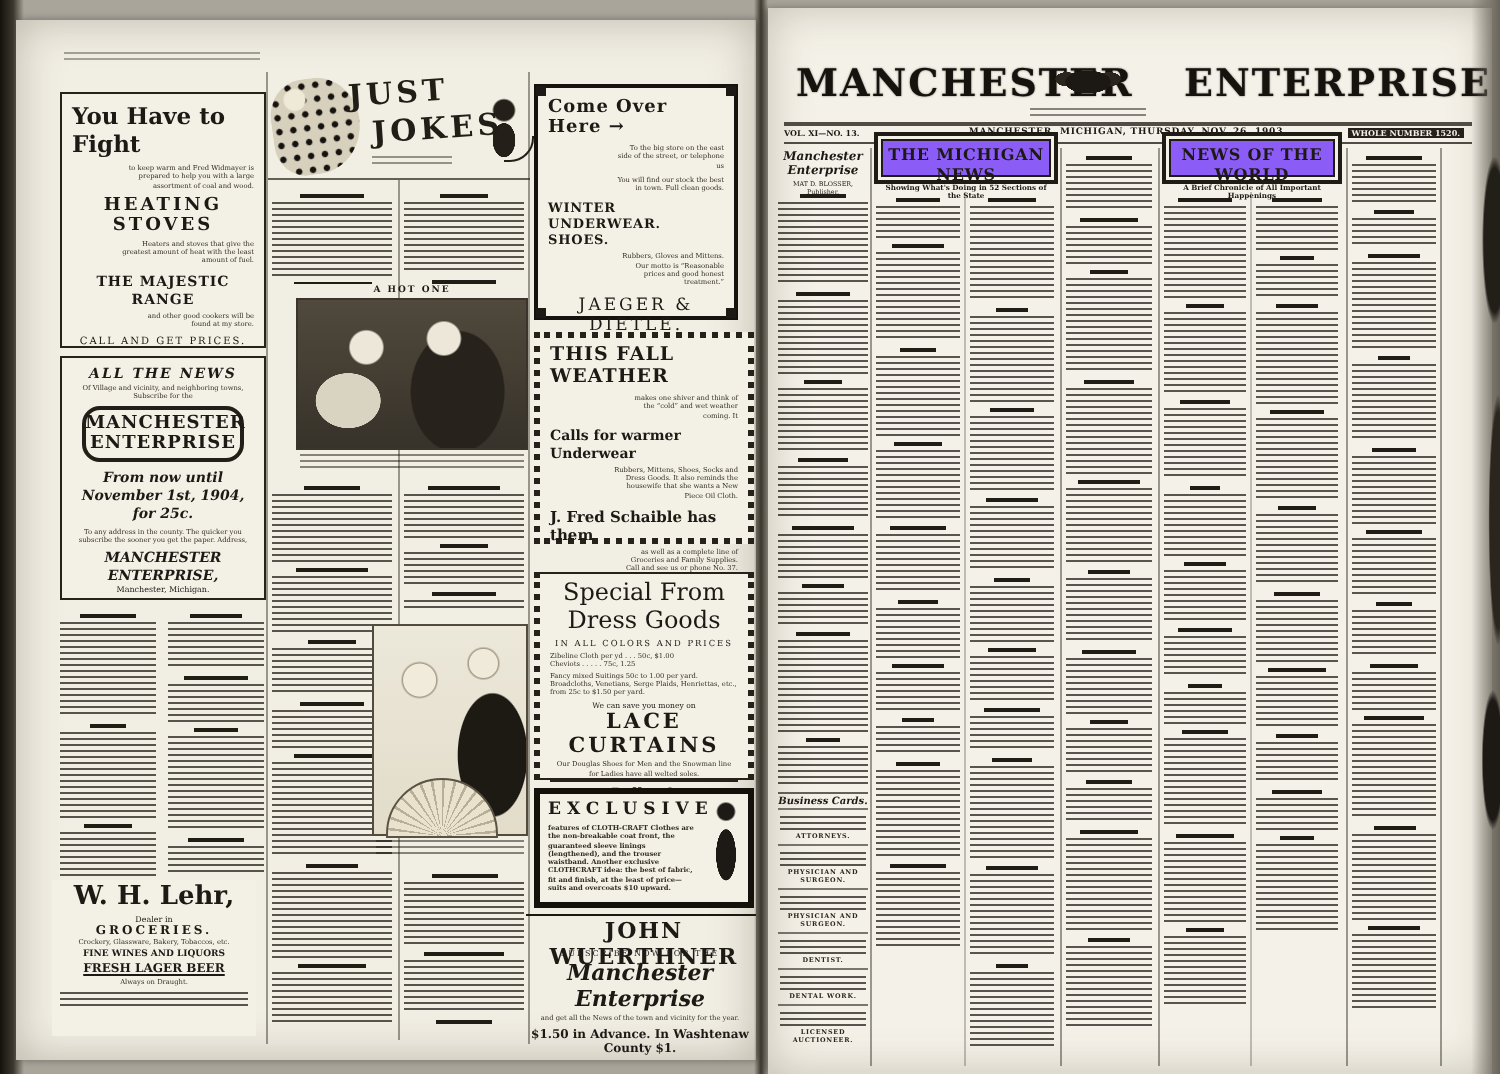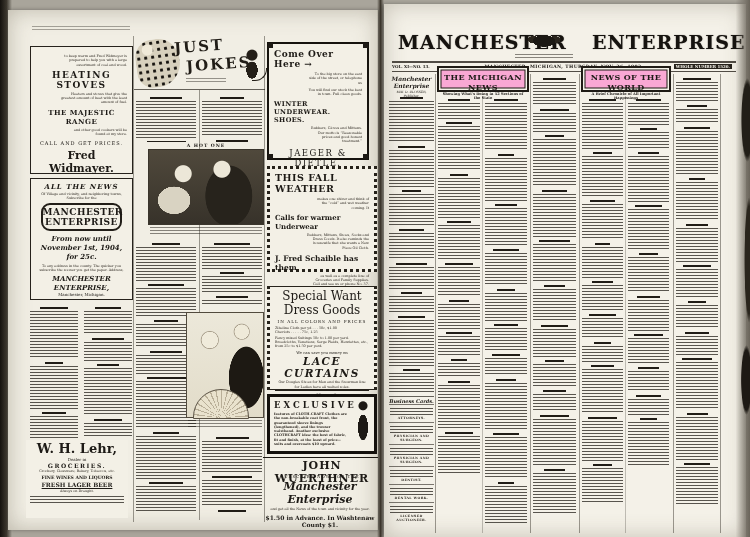--- a/index.html
+++ b/index.html
@@ -59,40 +59,41 @@
       radial-gradient(ellipse 8px 12px at 50% 62%,#241f18 0 70%,rgba(0,0,0,0) 72%);}
   .monkey:after{content:"";position:absolute;right:-4px;bottom:2px;width:14px;height:12px;
     border:1.5px solid #241f18;border-top:none;border-left:none;border-radius:0 0 12px 0;}
   .emblem{background:radial-gradient(ellipse 16px 8px at 50% 45%,#1c1914 0 70%,rgba(0,0,0,0) 72%),
       radial-gradient(ellipse 8px 5px at 22% 38%,#2a251d 0 70%,rgba(0,0,0,0) 72%),
       radial-gradient(ellipse 8px 5px at 78% 38%,#2a251d 0 70%,rgba(0,0,0,0) 72%);}
   .corner{position:absolute;width:5px;height:5px;background:#1d1a15;}
   .masthead{font-weight:bold;letter-spacing:1px;font-size:19px;color:#16130f;
     text-shadow:0 0 1px rgba(20,16,10,.6);}
   .boxhead{position:absolute;border:2px solid #1f1b15;box-shadow:inset 0 0 0 1.5px #f4f1e8, inset 0 0 0 2.5px #1f1b15;
-    background:#f9a8d4;text-align:center;}
+    background:#8b5cf6;text-align:center;}
   .card{border-top:1px solid rgba(40,35,28,.6);padding:2px 1px 2px;}
   .card .nm{height:7px;margin:1px 0;}
   .card .lb{font-size:3.2px;letter-spacing:.4px;text-align:center;font-weight:bold;color:#2a251e;}
   .script{font-style:italic;font-weight:bold;font-family:"DejaVu Serif",serif;}
 </style>
 </head>
 <body>
 
 <div class="canvas">
   <div class="edge-left"></div>
 
   <div class="page left-page">
 
     <div class="vrule" style="left:125px;top:26px;height:486px;"></div>
     <div class="vrule" style="left:191px;top:80px;height:430px;"></div>
     <div class="vrule" style="left:256px;top:26px;height:486px;"></div>
     <div class="gk-line" style="position:absolute;left:24px;top:16px;width:98px;height:6px;opacity:.5;"></div>
 
     <div class="ad bord" style="left:22px;top:36px;width:103px;height:128px;padding:4px 5px;">
+      <div style="font-size:11.5px;font-weight:bold;">You Have to Fight</div>
       <div class="tiny2 rt" style="width:70%;margin:3px 0 3px auto;">to keep warm and Fred Widmayer is prepared to help you with a large assortment of coal and wood.</div>
       <div class="ctr sc" style="font-size:9px;font-weight:bold;margin:3px 0 2px;">HEATING STOVES</div>
       <div class="tiny2 rt" style="width:78%;margin:0 0 3px auto;">Heaters and stoves that give the greatest amount of heat with the least amount of fuel.</div>
       <div class="ctr" style="font-size:7px;font-weight:bold;letter-spacing:.5px;margin:3px 0 2px;">THE MAJESTIC RANGE</div>
       <div class="tiny2 rt" style="width:70%;margin:0 0 4px auto;">and other good cookers will be found at my store.</div>
       <div class="ctr" style="font-size:5px;letter-spacing:1px;margin:3px 0;">CALL AND GET PRICES.</div>
       <div class="ctr" style="font-size:11px;font-weight:bold;margin-top:3px;">Fred Widmayer.</div>
     </div>
 
     <div class="ad bord" style="left:22px;top:168px;width:103px;height:122px;padding:3px 4px;">
@@ -218,28 +219,28 @@
     <div class="ad" style="left:259px;top:156px;width:110px;height:106px;border:3px dotted #26221b;padding:3px 5px;">
       <div style="font-size:9.5px;font-weight:bold;letter-spacing:.5px;">THIS FALL WEATHER</div>
       <div class="tiny2 rt" style="width:58%;margin:3px 0 3px auto;">makes one shiver and think of the “cold” and wet weather coming.  It</div>
       <div style="font-size:7px;font-weight:bold;">Calls for warmer Underwear</div>
       <div class="tiny2 rt" style="width:66%;margin:2px 0 4px auto;">Rubbers, Mittens, Shoes, Socks and Dress Goods.  It also reminds the housewife that she wants a New Piece Oil Cloth.</div>
       <div style="font-size:7.5px;font-weight:bold;">J. Fred Schaible has them</div>
       <div class="tiny2 rt" style="width:60%;margin:2px 0 0 auto;">as well as a complete line of Groceries and Family Supplies.  Call and see us or phone No. 37.</div>
     </div>
 
     <div class="ad" style="left:259px;top:276px;width:110px;height:104px;border-left:3px dotted #26221b;border-right:3px dotted #26221b;border-top:1px solid #26221b;border-bottom:1px solid #26221b;padding:2px 5px;">
-      <div class="ctr" style="font-size:12px;">Special Want</div>
+      <div class="ctr" style="font-size:12px;">Special From</div>
       <div class="ctr" style="font-size:12px;">Dress Goods</div>
       <div class="ctr" style="font-size:4.2px;letter-spacing:1px;margin:2px 0;">IN ALL COLORS AND PRICES</div>
       <div class="tiny2">Zibeline Cloth per yd  .  .  .  50c, $1.00</div>
       <div class="tiny2">Cheviots  .  .  .  .  .  75c, 1.25</div>
       <div class="tiny2" style="margin:1px 0 2px;">Fancy mixed Suitings 50c to 1.00 per yard. Broadcloths, Venetians, Serge Plaids, Henriettas, etc., from 25c to $1.50 per yard.</div>
       <div class="ctr" style="font-size:3.8px;">We can save you money on</div>
-      <div class="ctr" style="font-size:10.5px;font-weight:bold;letter-spacing:1.5px;font-style:italic;">LACE CURTAINS</div>
+      <div class="ctr" style="font-size:10.5px;font-weight:bold;letter-spacing:1.5px;">LACE CURTAINS</div>
       <div class="tiny2 ctr" style="margin:1px 2px;">Our Douglas Shoes for Men and the Snowman line for Ladies have all welted soles.</div>
       <div class="ctr" style="font-size:7px;font-weight:bold;border-top:1px solid #26221b;border-bottom:1px solid #26221b;padding:1px 0;">Roller &amp; Breitenwischer.</div>
     </div>
 
     <div class="ad" style="left:259px;top:384px;width:110px;height:60px;border:3px solid #14110d;padding:3px 4px;">
       <div class="abs" style="right:3px;top:4px;width:16px;height:48px;background:radial-gradient(circle at 50% 10%,#1d1914 0 4px,rgba(0,0,0,0) 5px),radial-gradient(ellipse 7px 18px at 50% 55%,#1d1914 0 70%,rgba(0,0,0,0) 72%);"></div>
       <div style="font-size:8.5px;font-weight:bold;letter-spacing:3px;">EXCLUSIVE</div>
       <div class="tiny2" style="width:78%;font-weight:bold;margin-top:2px;">features of CLOTH-CRAFT Clothes are the non-breakable coat front, the guaranteed sleeve linings (lengthened), and the trouser waistband. Another exclusive CLOTHCRAFT idea: the best of fabric, fit and finish, at the least of price—suits and overcoats $10 upward.</div>
     </div>
     <div class="ctr" style="position:absolute;left:255px;top:447px;width:118px;font-size:11px;font-weight:bold;letter-spacing:1px;border-top:1.5px solid #1b1711;padding-top:1px;">JOHN WUERTHNER</div>

